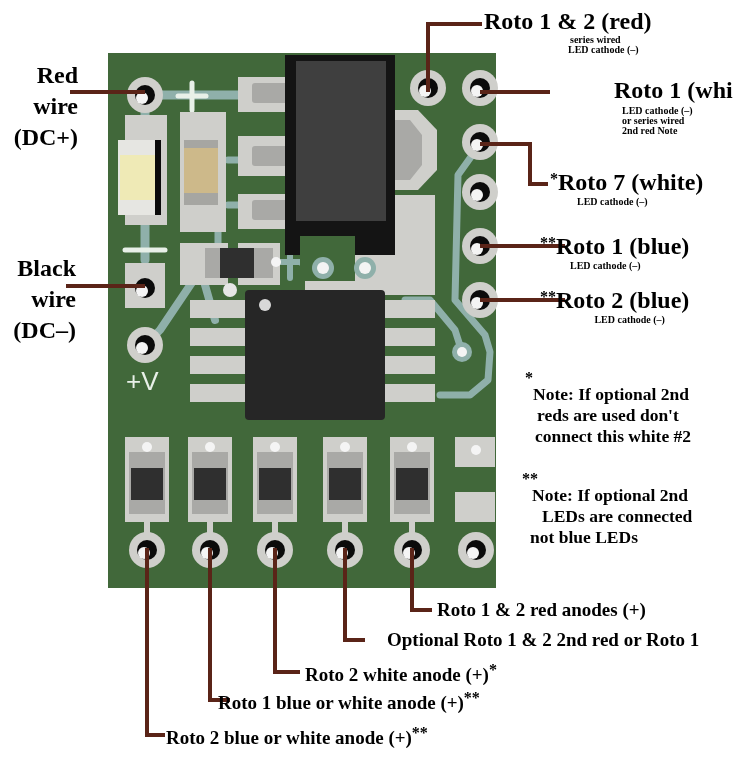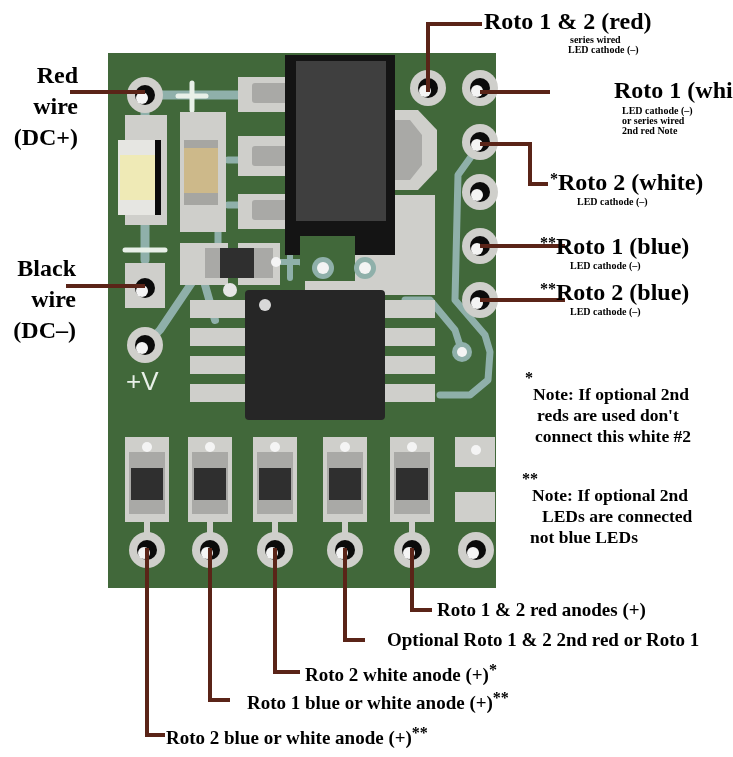--- a/index.html
+++ b/index.html
@@ -251,28 +251,28 @@
   <div class="small" style="margin-left:86px; margin-top:2px;">series wired</div>
   <div class="small" style="margin-left:84px;">LED cathode (–)</div>
 </div>
 <div class="lbl" style="left:566px; top:78px;margin-left:48px;">
   <div class="big">Roto 1 (white)</div>
   <div class="small" style="margin-left:8px; margin-top:4px;">LED cathode (–)</div>
   <div class="small" style="margin-left:8px;">or series wired</div>
   <div class="small" style="margin-left:8px;">2nd red Note</div>
 </div>
 <div class="lbl" style="left:550px; top:170px;">
-  <div class="big"><span class="star">*</span><span>Roto 2 (white)</span></div>
+  <div class="big"><span class="star">*</span><span>Roto 7 (white)</span></div>
   <div class="small" style="margin-left:27px; margin-top:3px;">LED cathode (–)</div>
 </div>
 <div class="lbl" style="left:540px; top:234px;">
   <div class="big"><span class="star">**</span><span>Roto 1 (blue)</span></div>
   <div class="small" style="margin-left:30px; margin-top:3px;">LED cathode (–)</div>
 </div>
-<div class="lbl" style="left:540px; top:280px;">
+<div class="lbl" style="left:540px; top:288px;text-align:center;">
   <div class="big"><span class="star">**</span><span>Roto 2 (blue)</span></div>
   <div class="small" style="margin-left:30px; margin-top:3px;">LED cathode (–)</div>
 </div>
 
 <div class="lbl note" style="left:525px; top:372px; width:205px;">
   <div style="font-size:16px; line-height:12px;">*</div>
   <div style="margin-left:8px;">Note: If optional 2nd</div>
   <div style="margin-left:12px;">reds are used don't</div>
   <div style="margin-left:10px;">connect this white #2</div>
 </div>
@@ -285,18 +285,18 @@
 
 <div class="lbl mid" style="left:437px; top:600px;">
   <span>Roto 1 &amp; 2  red anodes (+)</span>
 </div>
 <div class="lbl mid" style="left:387px; top:630px;">
   <div>Optional Roto 1 &amp; 2 2nd red or Roto 1</div>
 </div>
 <div class="lbl mid" style="left:305px; top:662px;">
   <span>Roto 2 white anode (+)</span><span class="star">*</span>
 </div>
-<div class="lbl mid" style="left:247px; top:690px;">
+<div class="lbl mid" style="left:218px; top:690px;">
   <span>Roto 1 blue or white anode (+)</span><span class="star">**</span>
 </div>
 <div class="lbl mid" style="left:166px; top:725px;">
   <span>Roto 2 blue or white anode (+)</span><span class="star">**</span>
 </div>
 
 </body></html>

